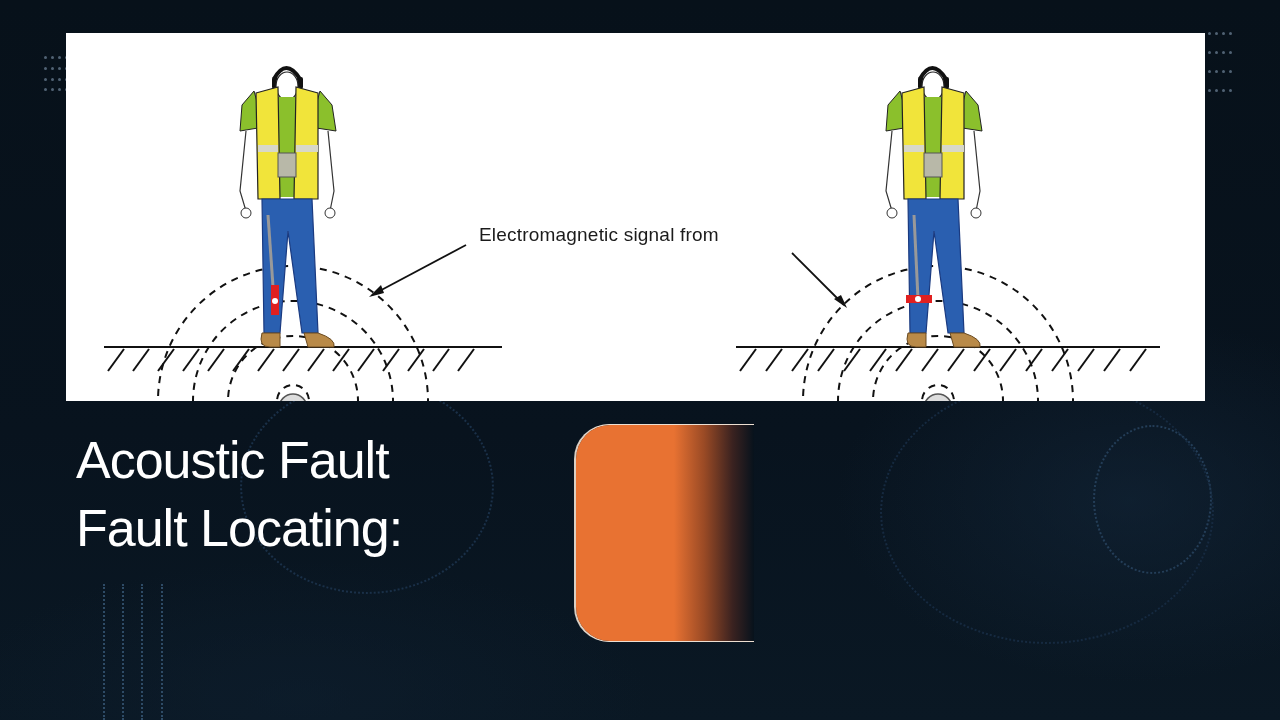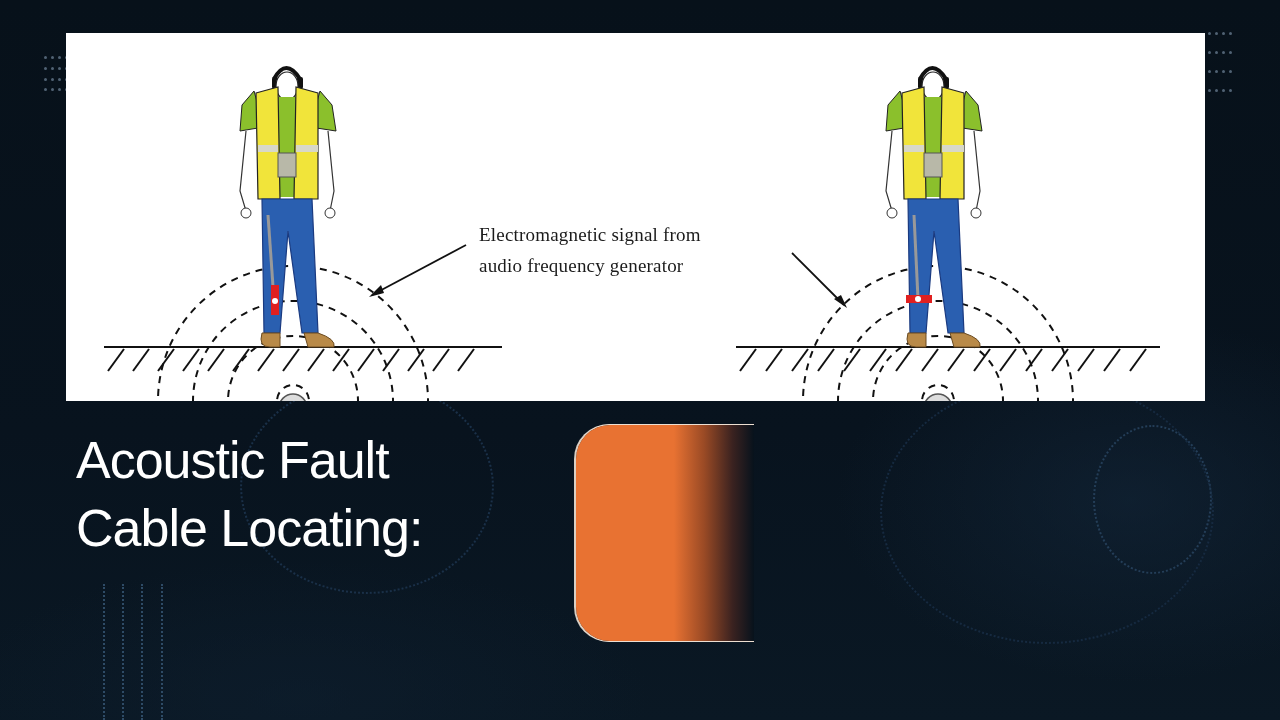--- a/index.html
+++ b/index.html
@@ -20,21 +20,21 @@
   .dot-col { position:absolute; width:2px; border-left:2px dotted #2e4b66; }
   .ring { position:absolute; border-radius:50%; border:2px dotted #243e58; }
 
   .figure-panel {
     position:absolute; left:66px; top:33px; width:1139px; height:368px;
     background:#ffffff; overflow:hidden;
   }
   .figure-panel svg { position:absolute; left:0; top:0; }
   .caption {
     position:absolute; left:413px; top:186px;
-    font-family:Liberation Serif, serif; font-size:19px; line-height:31px; color:#1b1b1b;
+    font-family:Liberation Sans, sans-serif; font-size:19px; line-height:31px; color:#1b1b1b;
     letter-spacing:0.2px;
   }
 
   .title {
     position:absolute; left:76px; top:426px;
     font-family:"Liberation Sans", sans-serif; font-size:52px; line-height:68px;
     color:#ffffff; letter-spacing:-1px; font-weight:400;
   }
   .orange-tile {
     position:absolute; left:576px; top:425px; width:178px; height:216px;
@@ -200,22 +200,21 @@
       <use href="#tech" x="844" y="28"></use>
       <line x1="848" y1="182" x2="852" y2="266" stroke="#999" stroke-width="3"></line>
       <rect x="840" y="262" width="26" height="8" fill="#e02020"></rect>
       <circle cx="852" cy="266" r="3" fill="#fff"></circle>
       <line x1="726" y1="220" x2="778" y2="272" stroke="#111" stroke-width="1.8"></line>
       <polygon points="781,275 768,266 775,262" fill="#111"></polygon>
     </g>
   </svg>
   <div class="caption">
     <div>Electromagnetic signal from</div>
-    <div>audio frequency generator</div>
   </div>
 </div>
 
 <div class="title">
   <div>Acoustic Fault</div>
-  <div>Cable Locating:</div>
+  <div>Fault Locating:</div>
 </div>
 
 <div class="orange-tile"></div>
 
 </body></html>

